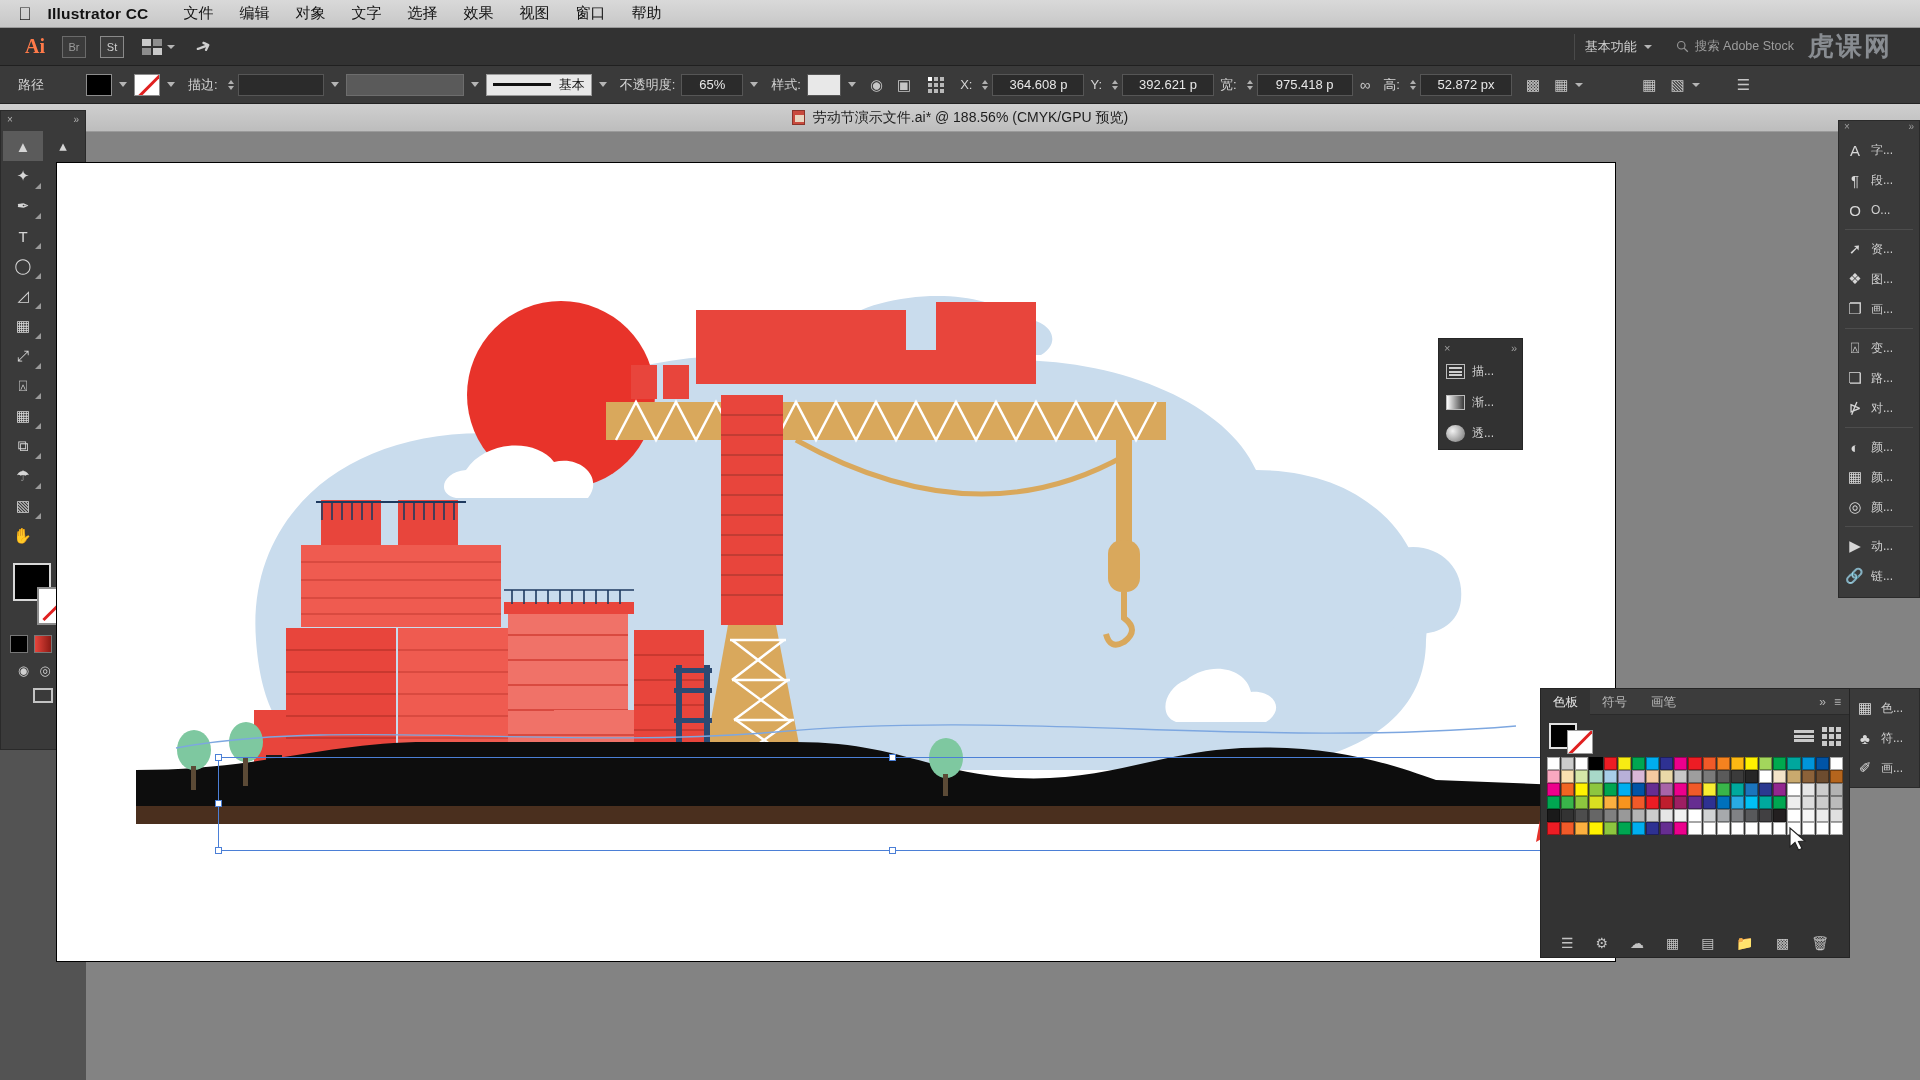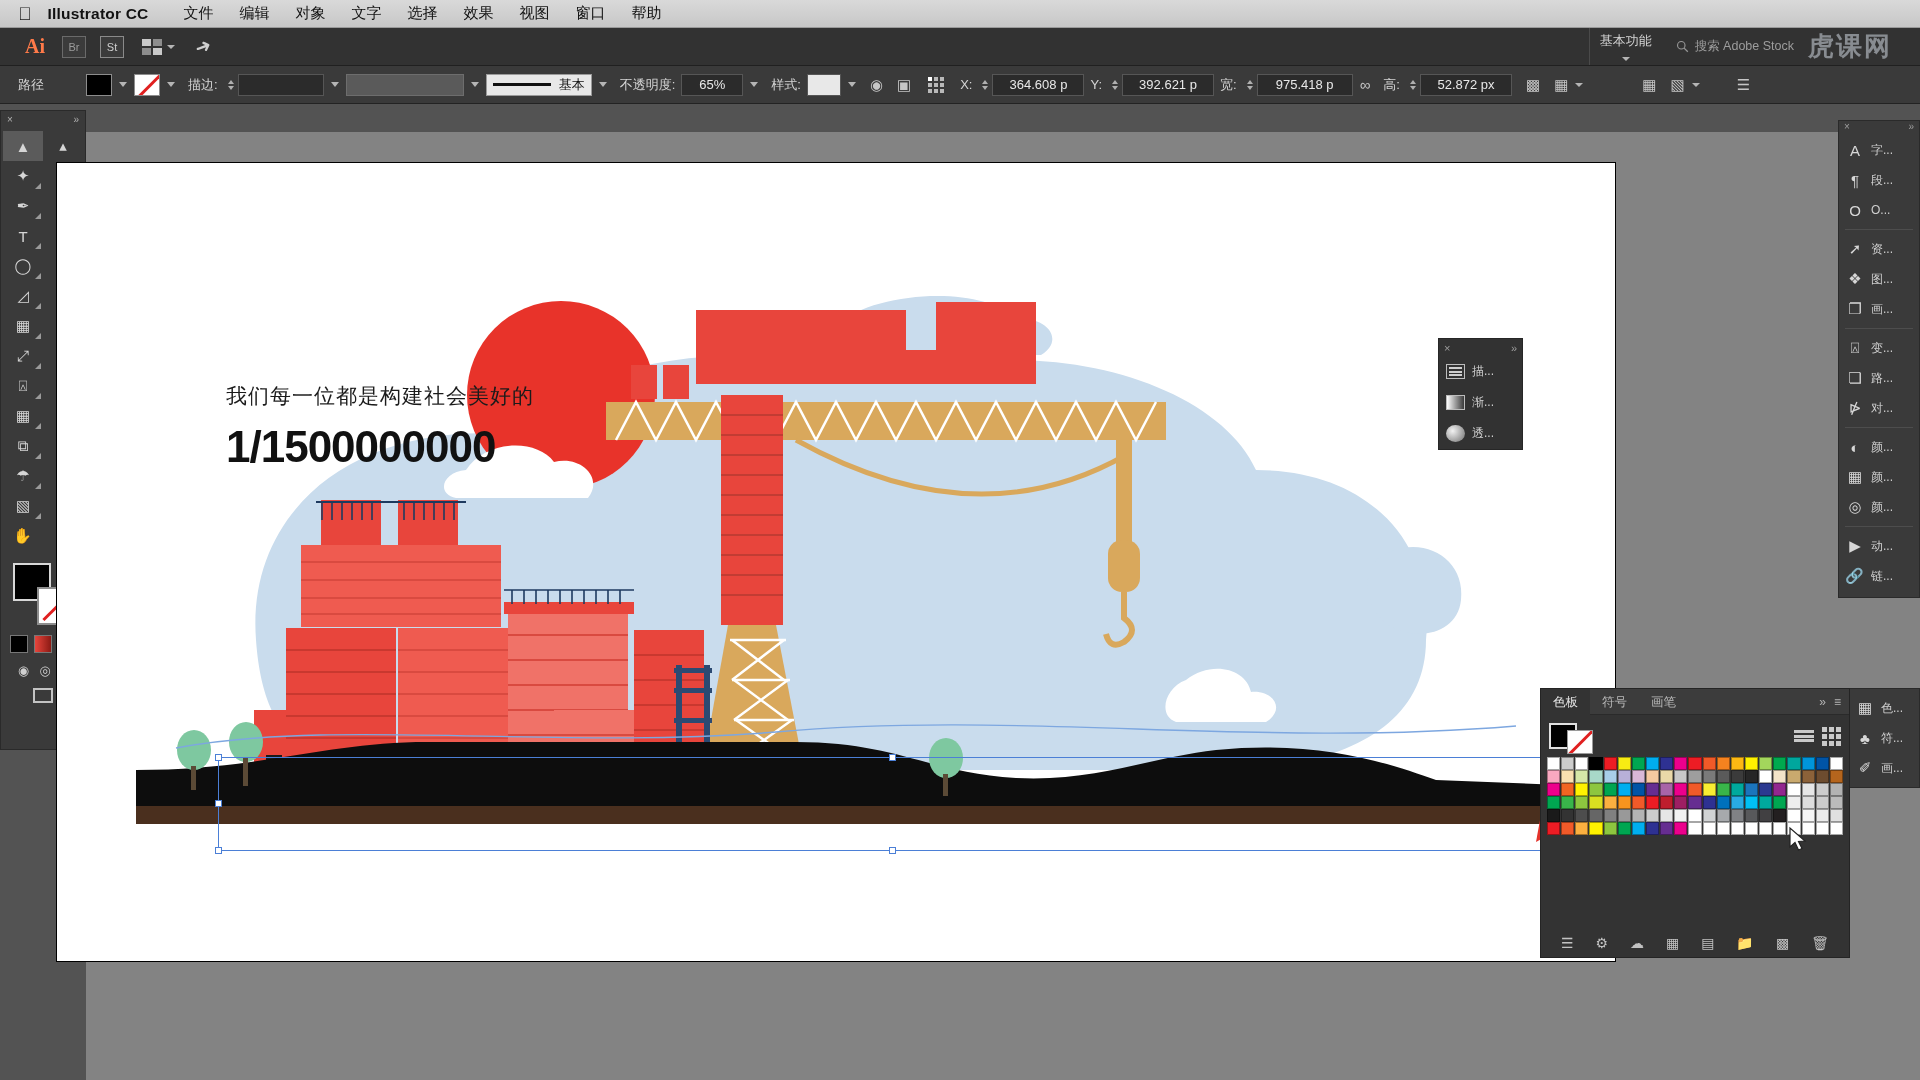--- a/index.html
+++ b/index.html
@@ -42,21 +42,21 @@
     background: #3b3b3b;
   }
   .sq-btn.st { color: #cfcfcf; border-color: #8a8a8a; }
   .arrange-ico { margin-left: 18px; display:flex; align-items:center; gap:5px; color:#b9b9b9;}
   .grid4 { display:grid; grid-template-columns: 9px 9px; grid-template-rows: 7px 7px; gap:2px;}
   .grid4 i { background:#c9c9c9; display:block; }
   .grid4 i:nth-child(2), .grid4 i:nth-child(3){ background:#8d8d8d;}
   .caret { width:0;height:0;border-left:4px solid transparent;border-right:4px solid transparent;border-top:4px solid #b5b5b5;}
   .rocket { margin-left: 20px; color:#cfcfcf; font-size: 19px; transform: rotate(-20deg);}
   .appbar-right { margin-left: auto; display:flex; align-items:center; gap: 0; padding-right: 10px;}
-  .ws-switch { display:flex;align-items:center;gap:7px;color:#d2d2d2;font-size:13px;padding:4px 10px;border-left:1px solid #4a4a4a;flex-direction:column;}
+  .ws-switch { display:flex;align-items:center;gap:7px;color:#d2d2d2;font-size:13px;padding:4px 10px;border-left:1px solid #4a4a4a;}
   .search-box { display:flex;align-items:center;gap:6px;color:#9d9d9d;font-size:12.5px;padding:0 14px;}
   .search-box svg { opacity:.8; }
   .watermark { color:#cfd6df; font-size:26px; font-weight:bold; opacity:.55; letter-spacing:2px; padding-right:18px;}
 
   
   .ctrlbar {
     position: absolute; left:0; top:66px; width:1920px; height:38px;
     background:#3a3a3a; border-bottom:1px solid #232323;
     display:flex; align-items:center; color:#d5d5d5; font-size:13px;
   }
@@ -291,20 +291,24 @@
     <span class="ico-btn" style="padding-left:14px">▩</span>
     <span class="ico-btn">▦</span>
     <span class="caret"></span>
 
     <span class="ico-btn" style="margin-left:52px">▦</span>
     <span class="ico-btn">▧</span>
     <span class="caret"></span>
     <span class="ico-btn" style="margin-left:30px">☰</span>
   </div>
 
+  <div class="doctab">
+    <span class="doc-ico"></span>
+    <span>劳动节演示文件.ai* @ 188.56% (CMYK/GPU 预览)</span>
+  </div>
 
   <div class="toolbox">
     <div class="tb-head">
       <span>×</span>
       <span>»</span>
     </div>
     <div class="tb-grid">
       <div class="tool sel">▲</div>
       <div class="tool">▴</div>
       <div class="tool hascorner">✦</div>
@@ -508,22 +512,20 @@
         <ellipse cx="110" cy="532" rx="17" ry="20" fill="#7ec8a0"></ellipse>
           <rect x="107" y="548" width="5" height="28" fill="#5b4a36"></rect>
         <ellipse cx="810" cy="548" rx="17" ry="20" fill="#7ec8a0"></ellipse>
           <rect x="807" y="564" width="5" height="22" fill="#5b4a36"></rect>
       </g>
       <rect x="0" y="596" width="1450" height="18" fill="#4a2f1e"></rect>
 
       <path d="M40 538 C200 508 420 540 640 522 C880 500 1120 538 1380 516" stroke="#7da7e0" stroke-width="1.4" fill="none"></path>
     </svg>
 
-    <div style="position:absolute;left:140px;top:250px;font-size:21px;color:#1b1b1b;letter-spacing:1px;">我们每一位都是构建社会美好的</div>
-    <div style="position:absolute;left:140px;top:290px;font-size:44px;font-weight:bold;color:#111;letter-spacing:-1px;">1/1500000000</div>
 
 
     <div class="selbox">
       <span class="handle" style="left:-4px;top:-4px"></span>
       <span class="handle" style="left:50%;margin-left:-4px;top:-4px"></span>
       <span class="handle" style="right:-4px;top:-4px"></span>
       <span class="handle" style="left:-4px;top:50%;margin-top:-4px"></span>
       <span class="handle" style="right:-4px;top:50%;margin-top:-4px"></span>
       <span class="handle" style="left:-4px;bottom:-4px"></span>
       <span class="handle" style="left:50%;margin-left:-4px;bottom:-4px"></span>

